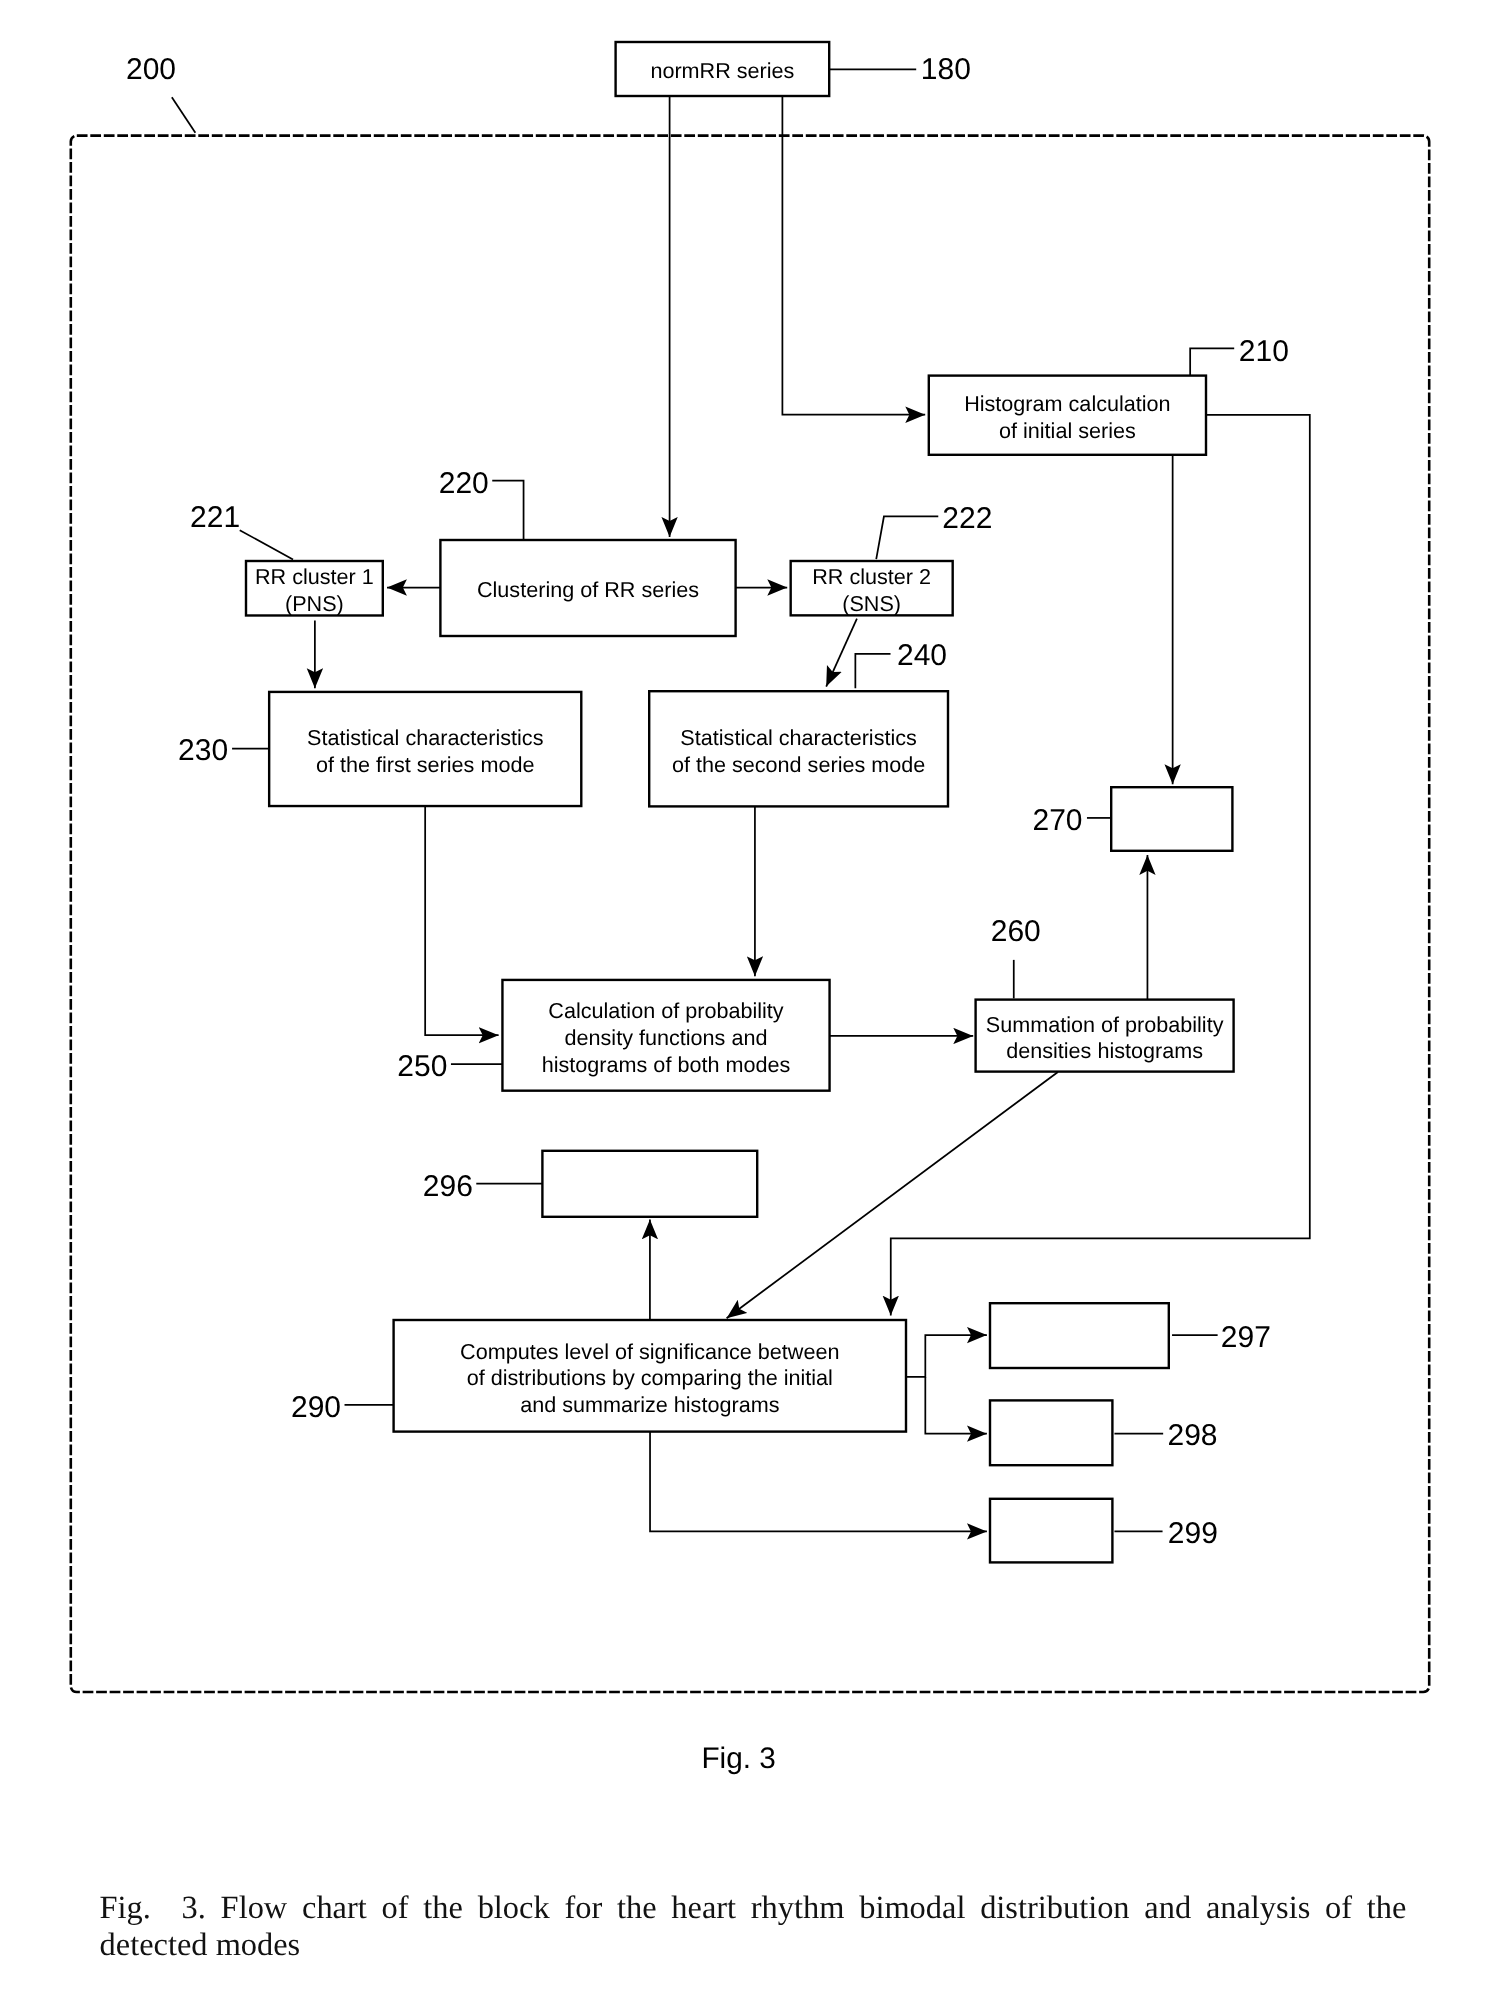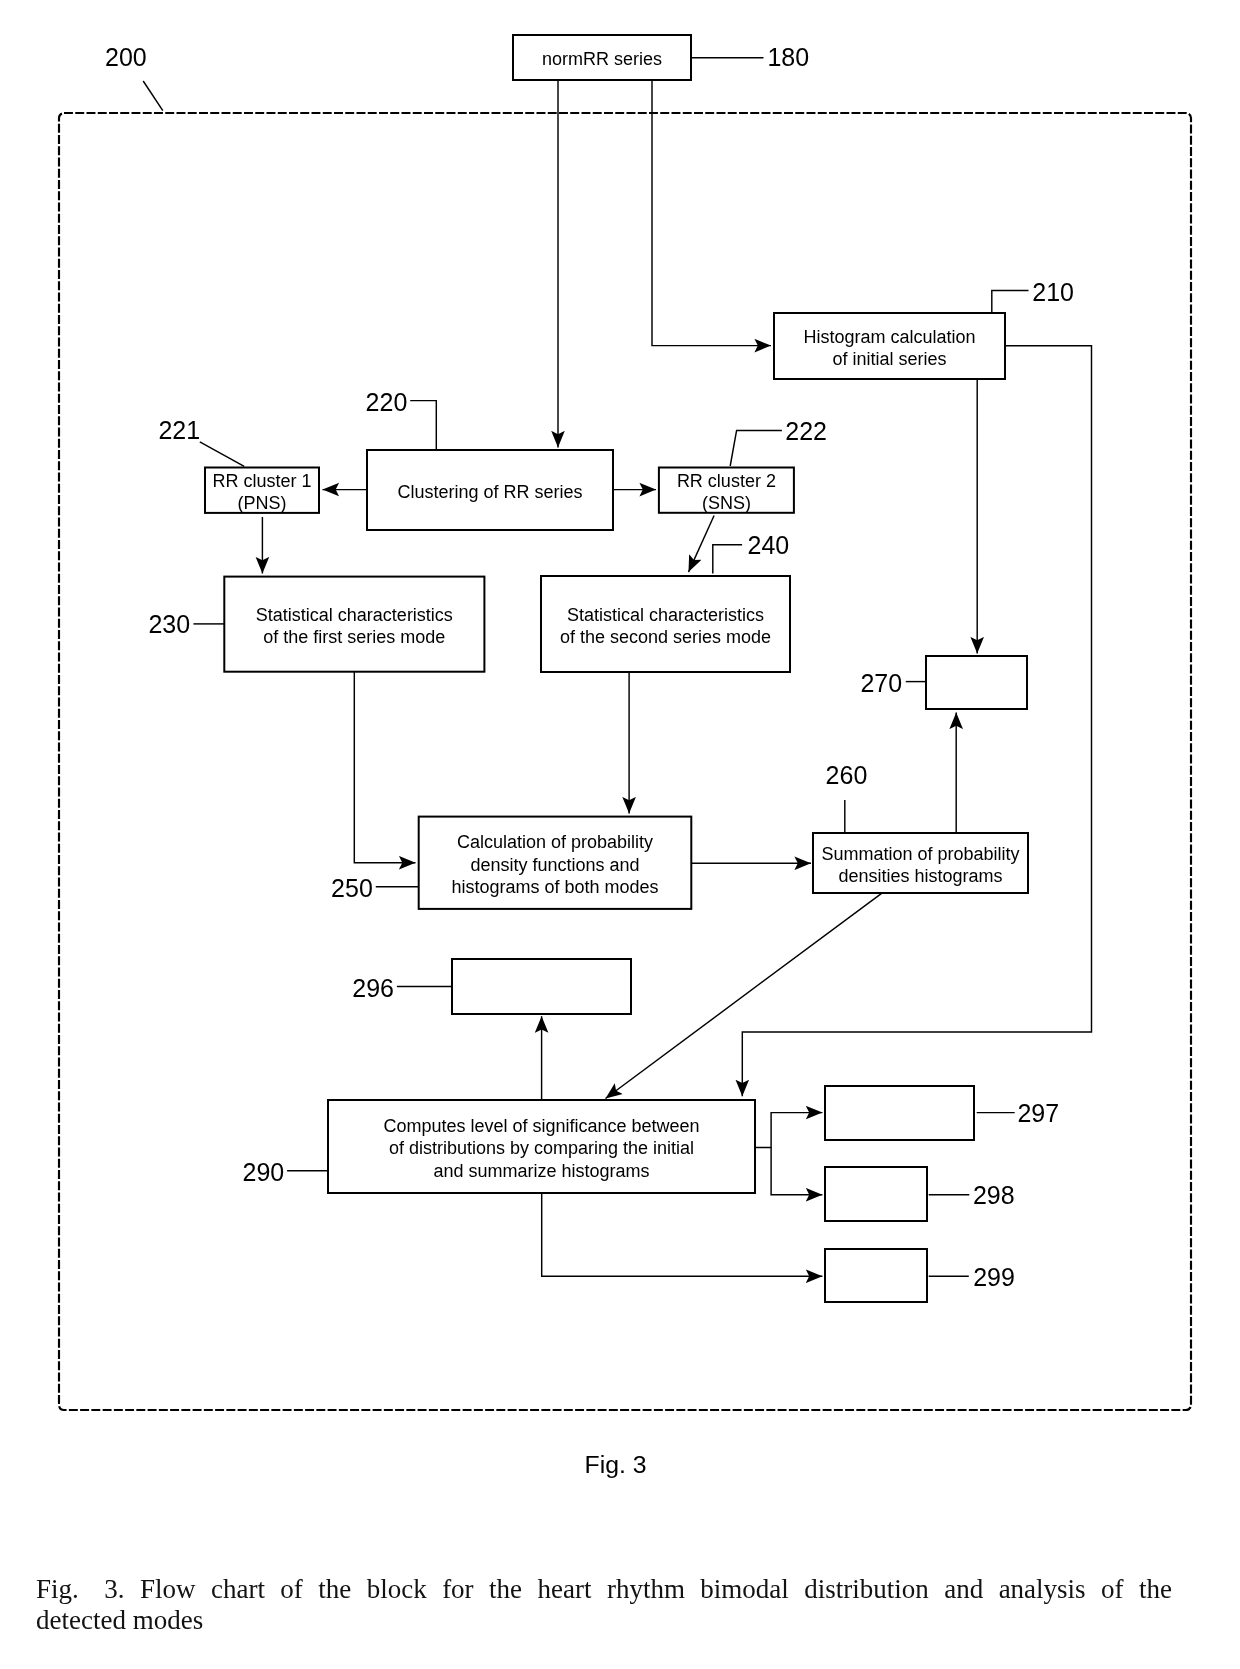--- a/index.html
+++ b/index.html
@@ -8,21 +8,21 @@
        font-family:"Liberation Sans",sans-serif;color:#000;}
   #page{position:relative;width:1240px;height:1669px;background:#fff;}
   svg#fig{position:absolute;left:0;top:0;width:1240px;height:1669px;display:block;}
   .boxtext{font-family:"Liberation Sans",sans-serif;font-size:18.0px;fill:#000;}
   .reftext{font-family:"Liberation Sans",sans-serif;font-size:25px;fill:#000;}
   .figlabel{font-family:"Liberation Sans",sans-serif;font-size:24.8px;fill:#000;}
   .caption{position:absolute;left:36px;top:1573.5px;width:1136px;
            font-family:"Liberation Serif",serif;font-size:27px;
            color:#121212;}
   .caption .cl{display:block;white-space:pre-wrap;height:31.7px;line-height:31.7px;
-               text-align:justify;text-align-last:justify;}
+               text-align:justify;text-align-last:justify;margin-left:47px;}
   .caption .cl.last{text-align:center;text-align-last:left;}
   .caption .quad{display:inline-block;width:25.5px;}
 </style>
 </head>
 <body>
 
 <div id="page">
   <svg id="fig" viewBox="0 0 1240 1669">
       <defs>
         <marker id="ah" viewBox="0 0 17 14" refX="16.6" refY="7" markerWidth="17" markerHeight="14" orient="auto-start-reverse" markerUnits="userSpaceOnUse">

